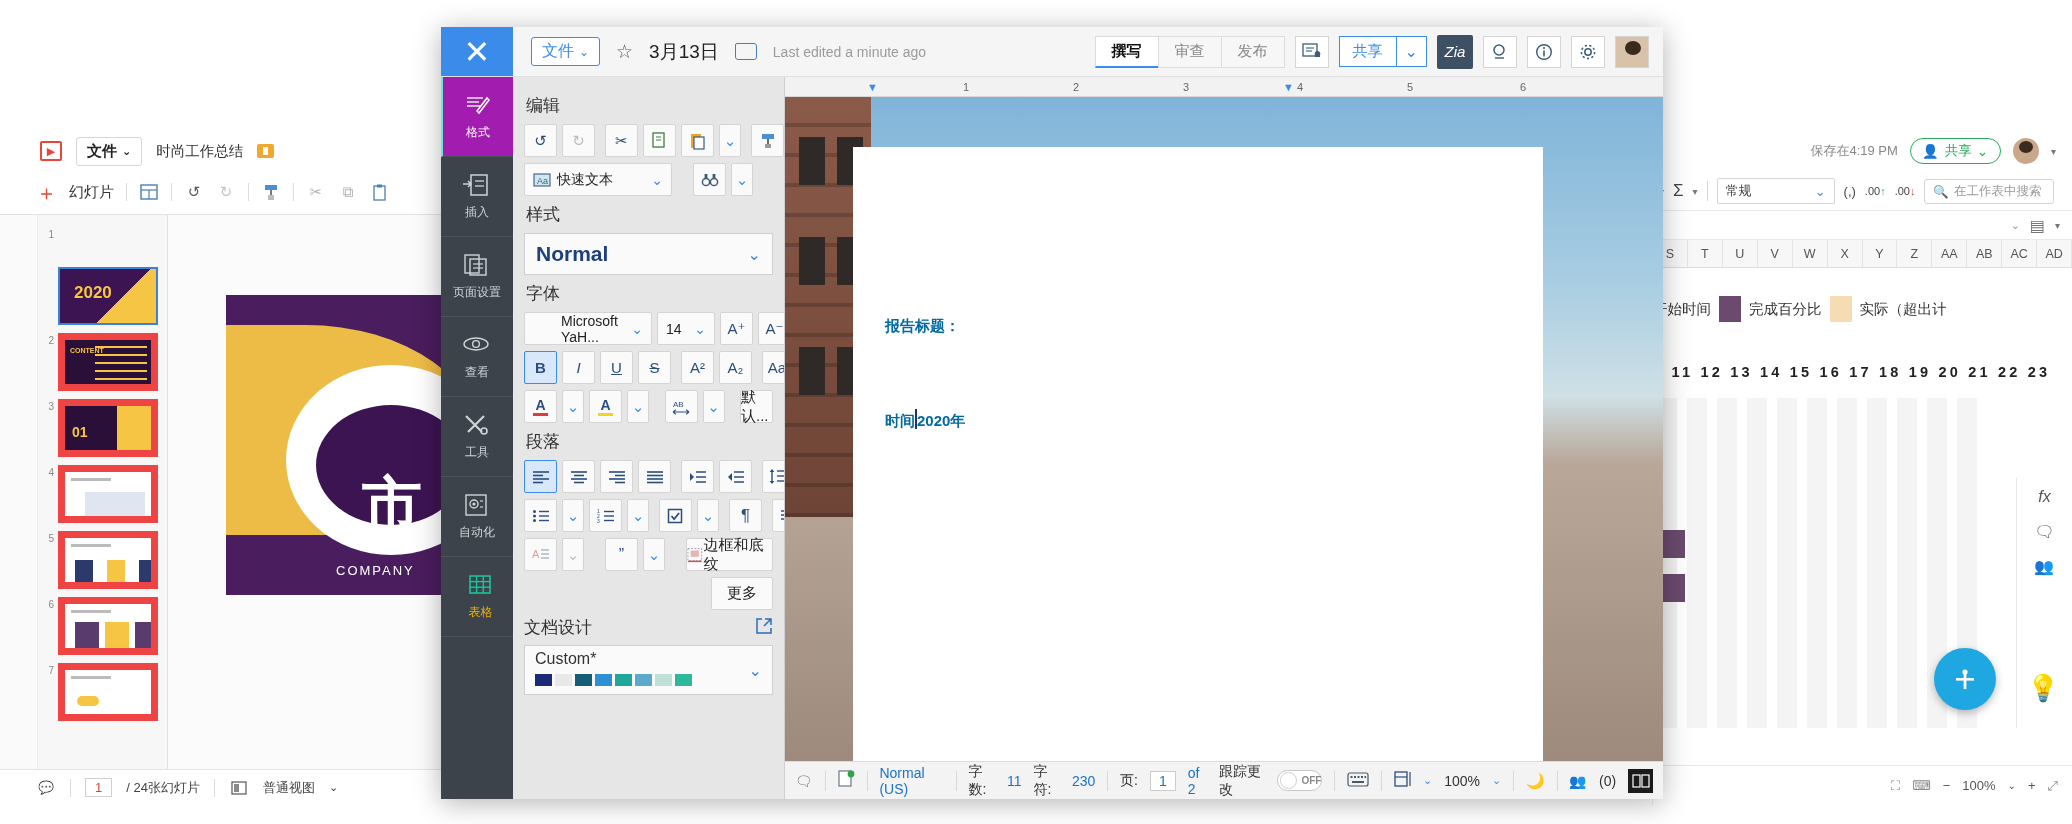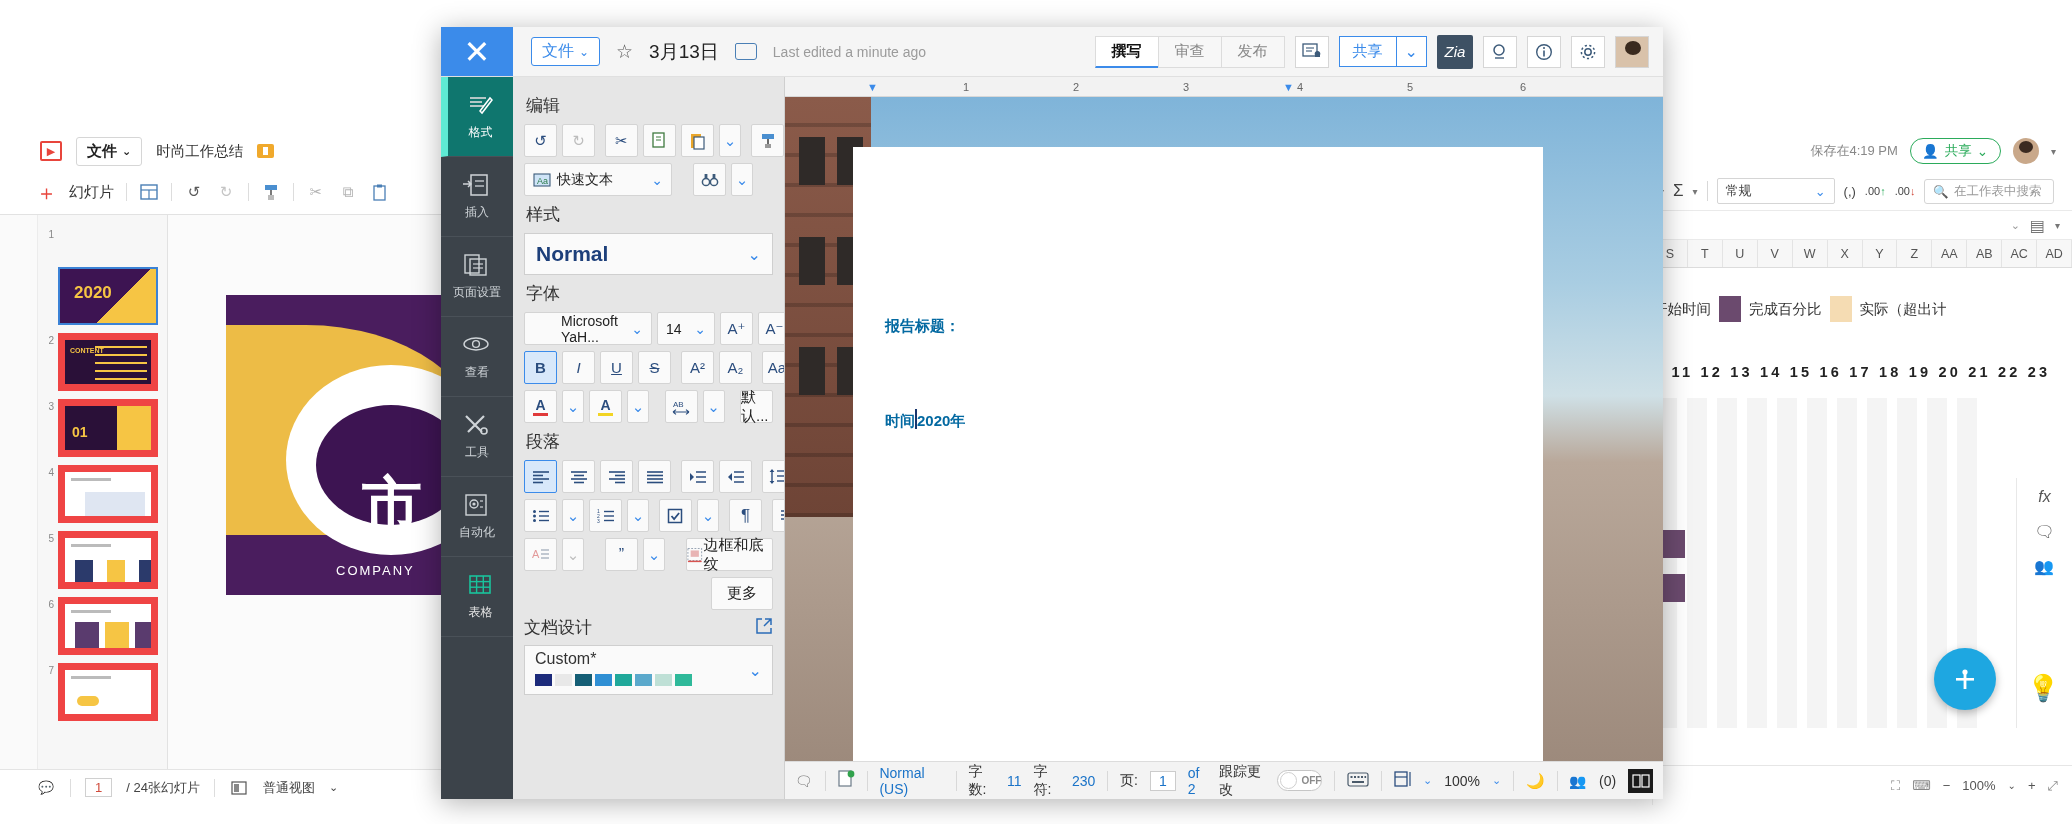--- a/index.html
+++ b/index.html
@@ -99,22 +99,22 @@
   .share-blue i { border-left:1.5px solid #3b8bea; padding:5px 8px; font-style:normal; color:#3b8bea;}
   .zia { width:36px;height:34px;background:#3e5164; color:#fff; display:flex;align-items:center;
      justify-content:center; font-size:15px; font-style:italic; border-radius:2px;}
   .ava2 { width:34px;height:32px; background:#d9c2aa; border:1px solid #d6d6d6; position:relative; overflow:hidden;}
   .ava2:after{content:"";position:absolute;left:9px;top:4px;width:16px;height:14px;border-radius:50%;background:#3a2a1e;}
 
   .doc-body { display:flex; height:722px; }
   .vrail { width:72px; background:#3c434a; }
   .vtab { height:80px; display:flex; flex-direction:column; align-items:center; justify-content:center;
      gap:5px; color:#cfd4d8; font-size:12px; border-bottom:1px solid #4a5158; }
-  .vtab.act { background:#0f766e; color:#fff; border-left:7px solid #5eead4; }
-  .vtab.tbl { color:#e5e5e5;padding-left:7px; }
+  .vtab.act { background:#a21caf; color:#fff; border-left:2px solid #5eead4; }
+  .vtab.tbl { color:#eab308;padding-left:7px; }
   .vicon { width:30px; height:26px; }
 
   .panel { width:272px; background:#e6e6e6; border-right:1px solid #cfcfcf; padding:10px 11px; overflow:hidden;}
   .sec-title { font-size:17px; color:#333; margin:7px 0 7px 2px; }
   .row { display:flex; gap:5px; margin-bottom:6px; align-items:stretch;}
   .b { border:1px solid #d4d4d4; background:#fafafa; border-radius:2px; min-width:33px; height:33px;
      display:flex; align-items:center; justify-content:center; font-size:15px; color:#2b4d7e;}
   .b.on { border:1.4px solid #3b8bea; background:#d8e8fa; }
   .b.dis { color:#bdbdbd; }
   .b.wide { flex:1; justify-content:space-between; padding:0 8px; gap:6px; font-size:14px; color:#222;}

